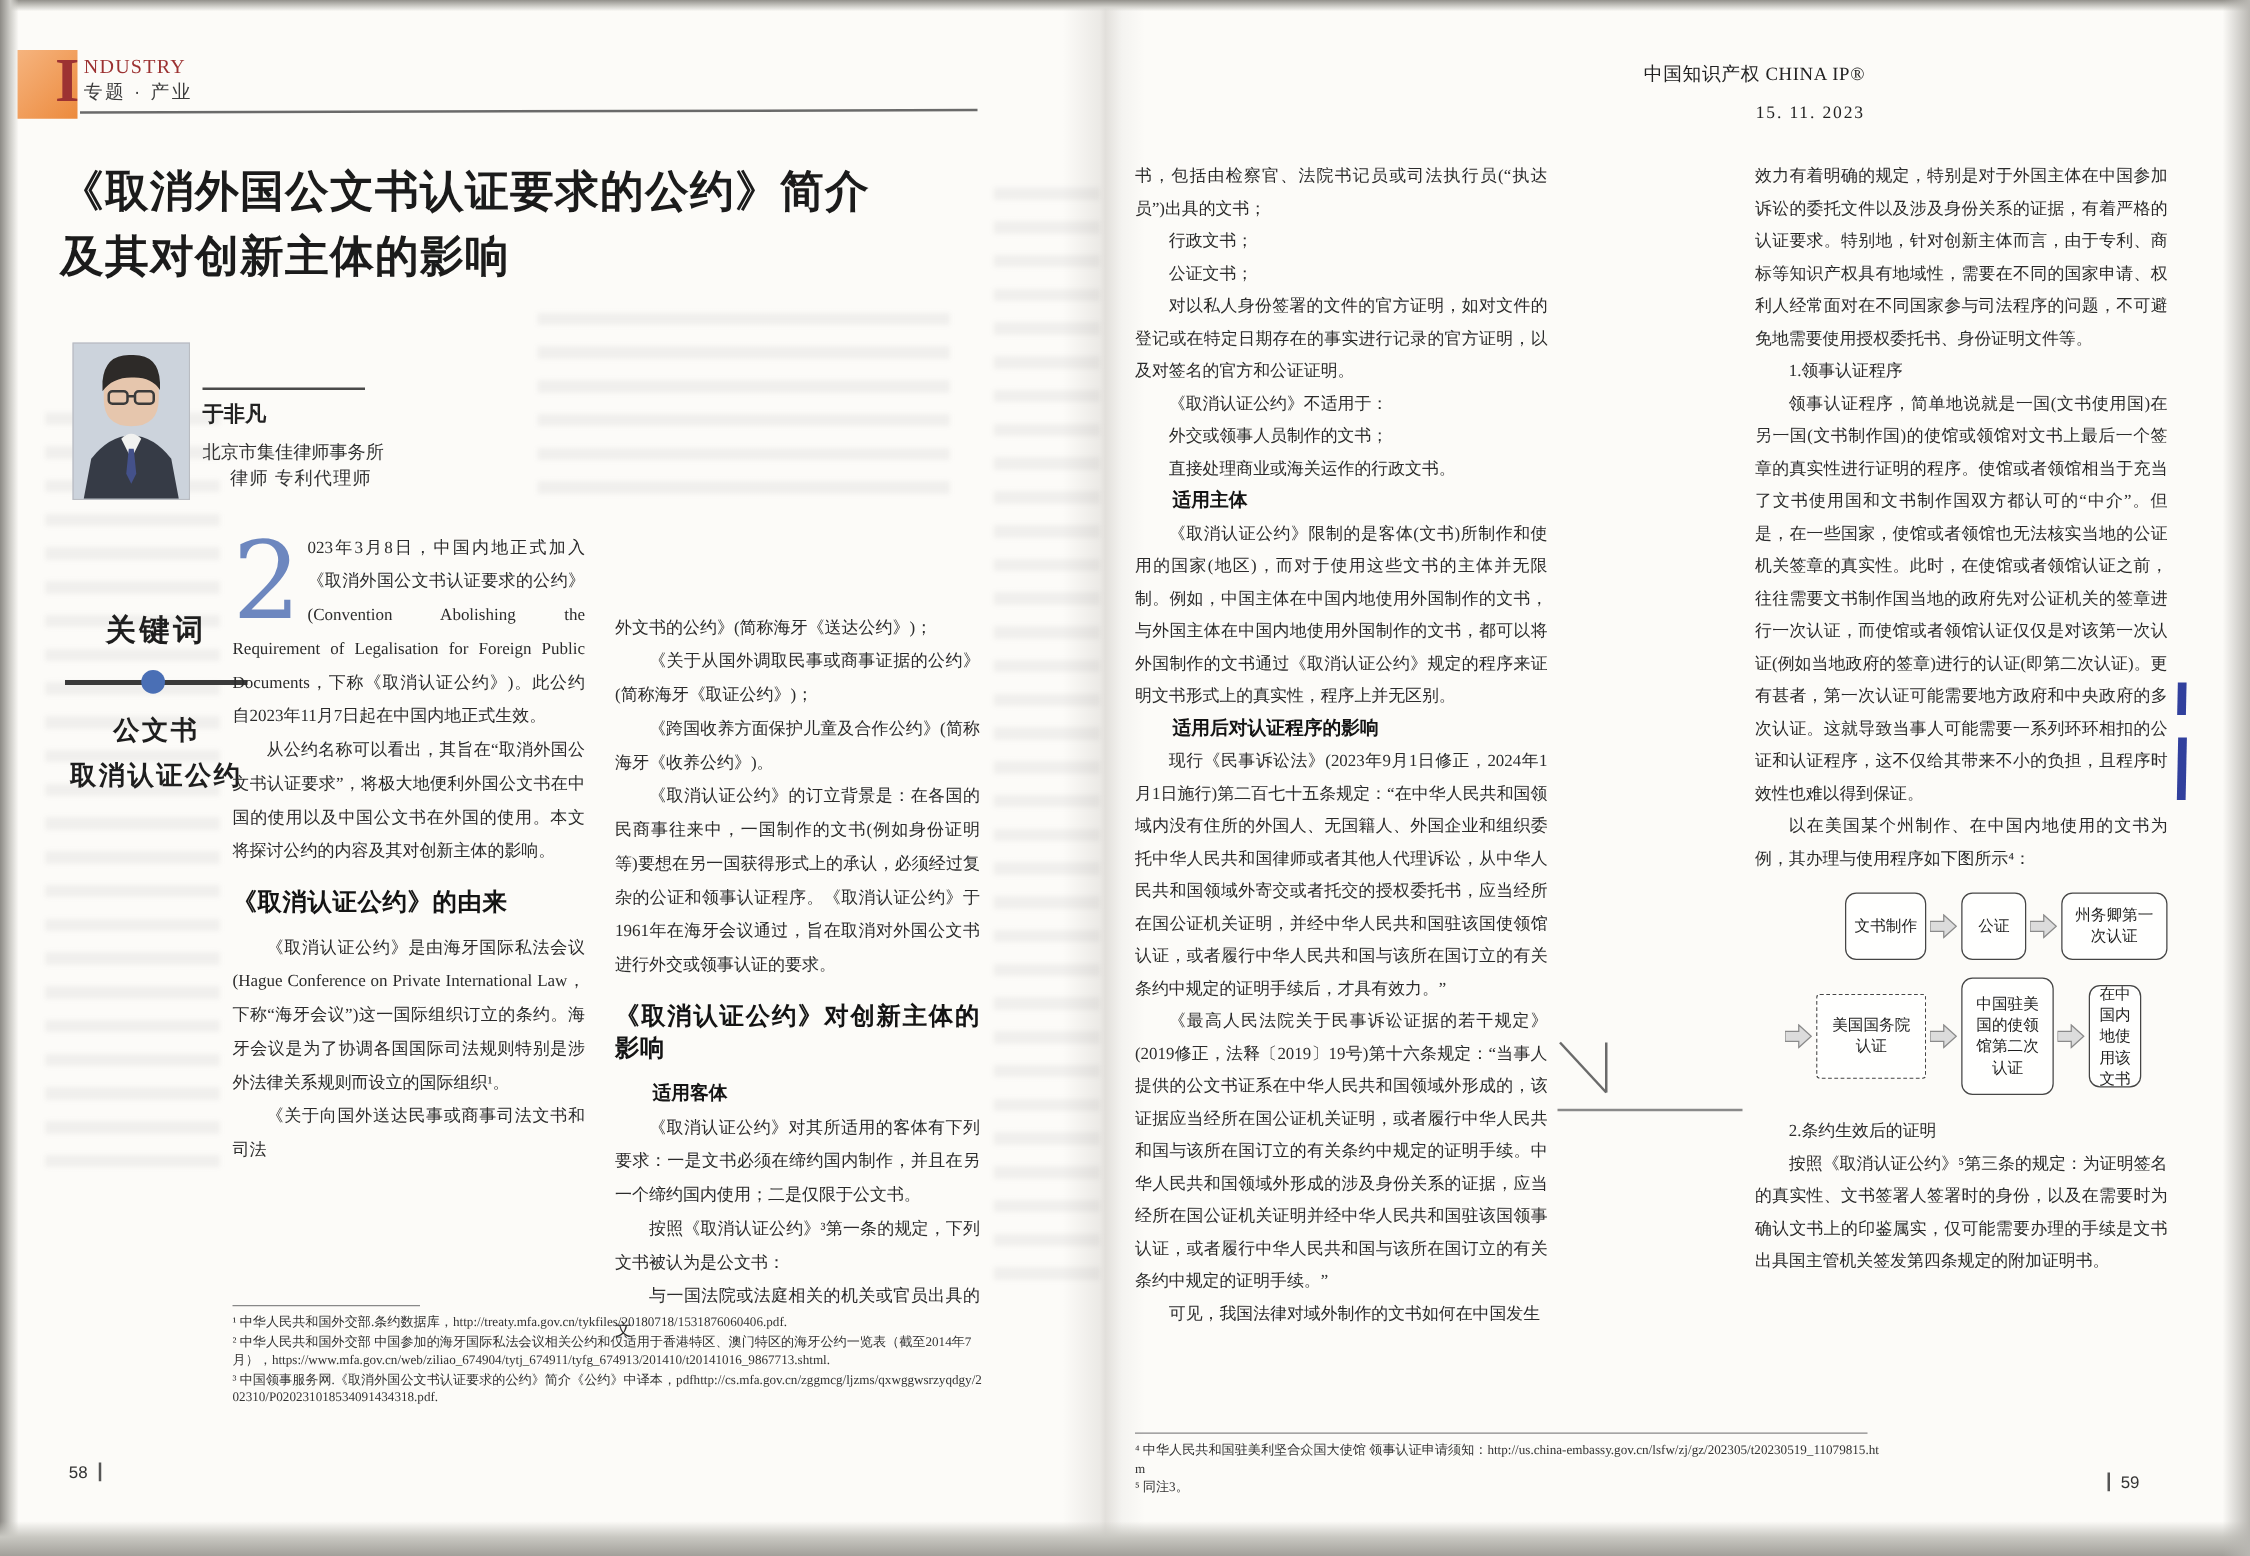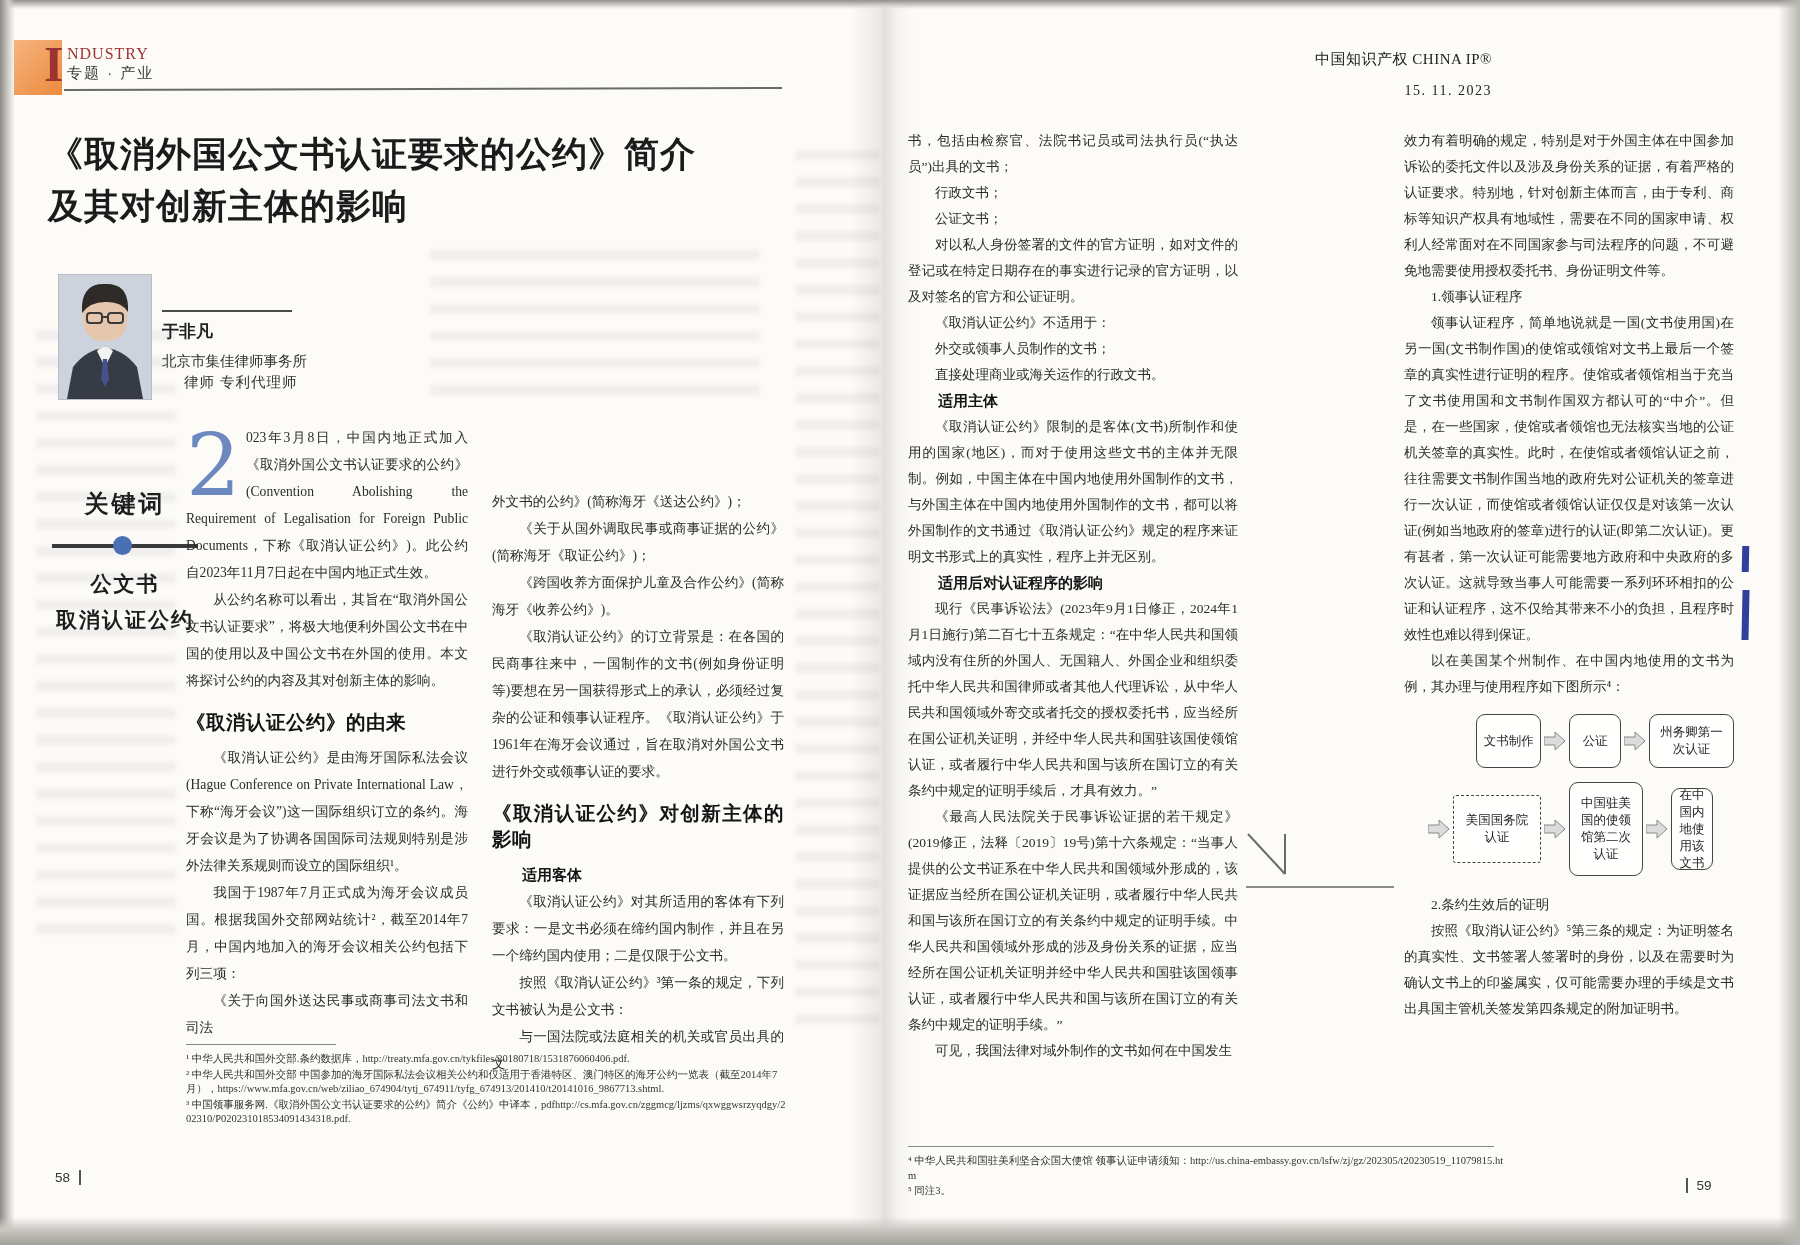--- a/index.html
+++ b/index.html
@@ -144,21 +144,20 @@
       </div>
       <div class="kw-item">公文书</div>
       <div class="kw-item">取消认证公约</div>
     </div>
 
     <div class="col" style="left:186px;top:424px;width:282px;">
       <p class="para noindent"><span class="dropcap">2</span><span>023年3月8日，中国内地正式加入《取消外国公文书认证要求的公约》(Convention Abolishing the Requirement of Legalisation for Foreign Public Documents，下称《取消认证公约》)。此公约自2023年11月7日起在中国内地正式生效。</span></p>
       <p class="para">从公约名称可以看出，其旨在“取消外国公文书认证要求”，将极大地便利外国公文书在中国的使用以及中国公文书在外国的使用。本文将探讨公约的内容及其对创新主体的影响。</p>
       <h3 class="h-major">《取消认证公约》的由来</h3>
       <p class="para">《取消认证公约》是由海牙国际私法会议(Hague Conference on Private International Law，下称“海牙会议”)这一国际组织订立的条约。海牙会议是为了协调各国国际司法规则特别是涉外法律关系规则而设立的国际组织¹。</p>
-      <p class="para">我国于1987年7月正式成为海牙会议成员国。根据我国外交部网站统计²，截至2014年7月，中国内地加入的海牙会议相关公约包括下列三项：</p>
       <p class="para">《关于向国外送达民事或商事司法文书和司法</p>
     </div>
 
     <div class="col" style="left:492px;top:488px;width:292px;">
       <p class="para noindent">外文书的公约》(简称海牙《送达公约》)；</p>
       <p class="para">《关于从国外调取民事或商事证据的公约》(简称海牙《取证公约》)；</p>
       <p class="para">《跨国收养方面保护儿童及合作公约》(简称海牙《收养公约》)。</p>
       <p class="para">《取消认证公约》的订立背景是：在各国的民商事往来中，一国制作的文书(例如身份证明等)要想在另一国获得形式上的承认，必须经过复杂的公证和领事认证程序。《取消认证公约》于1961年在海牙会议通过，旨在取消对外国公文书进行外交或领事认证的要求。</p>
       <h3 class="h-major">《取消认证公约》对创新主体的影响</h3>
       <p class="h-sub">适用客体</p>

